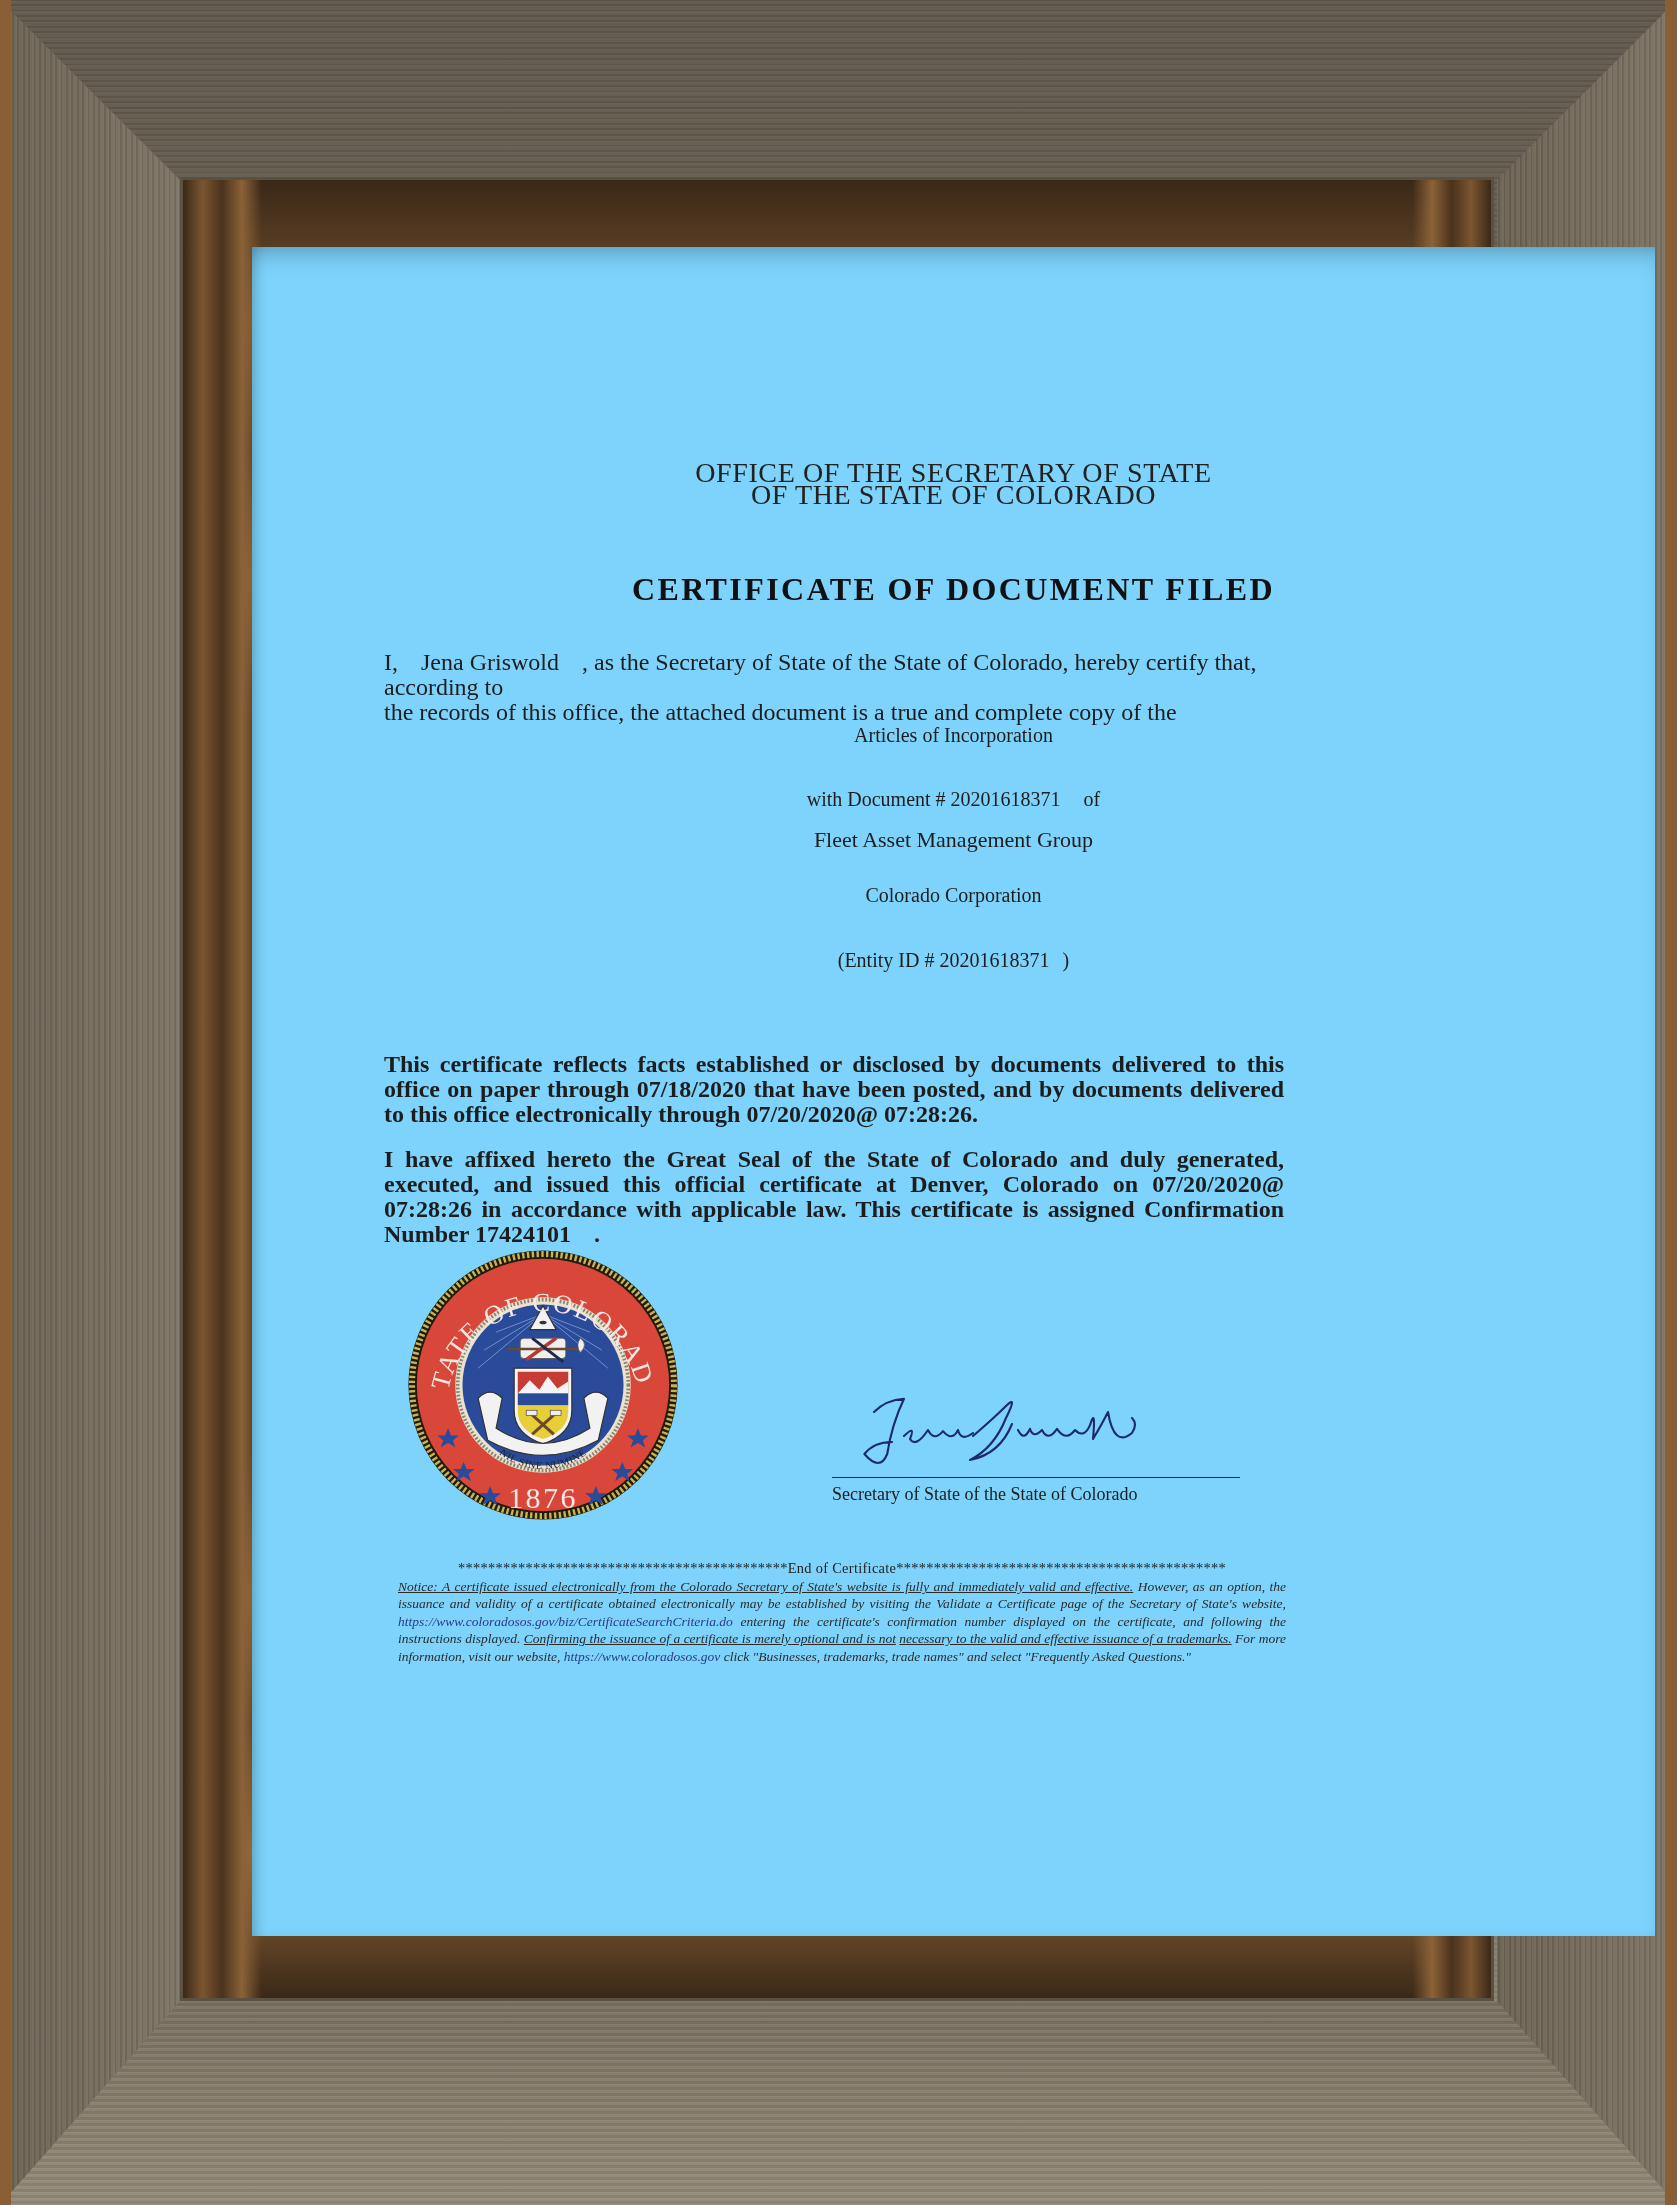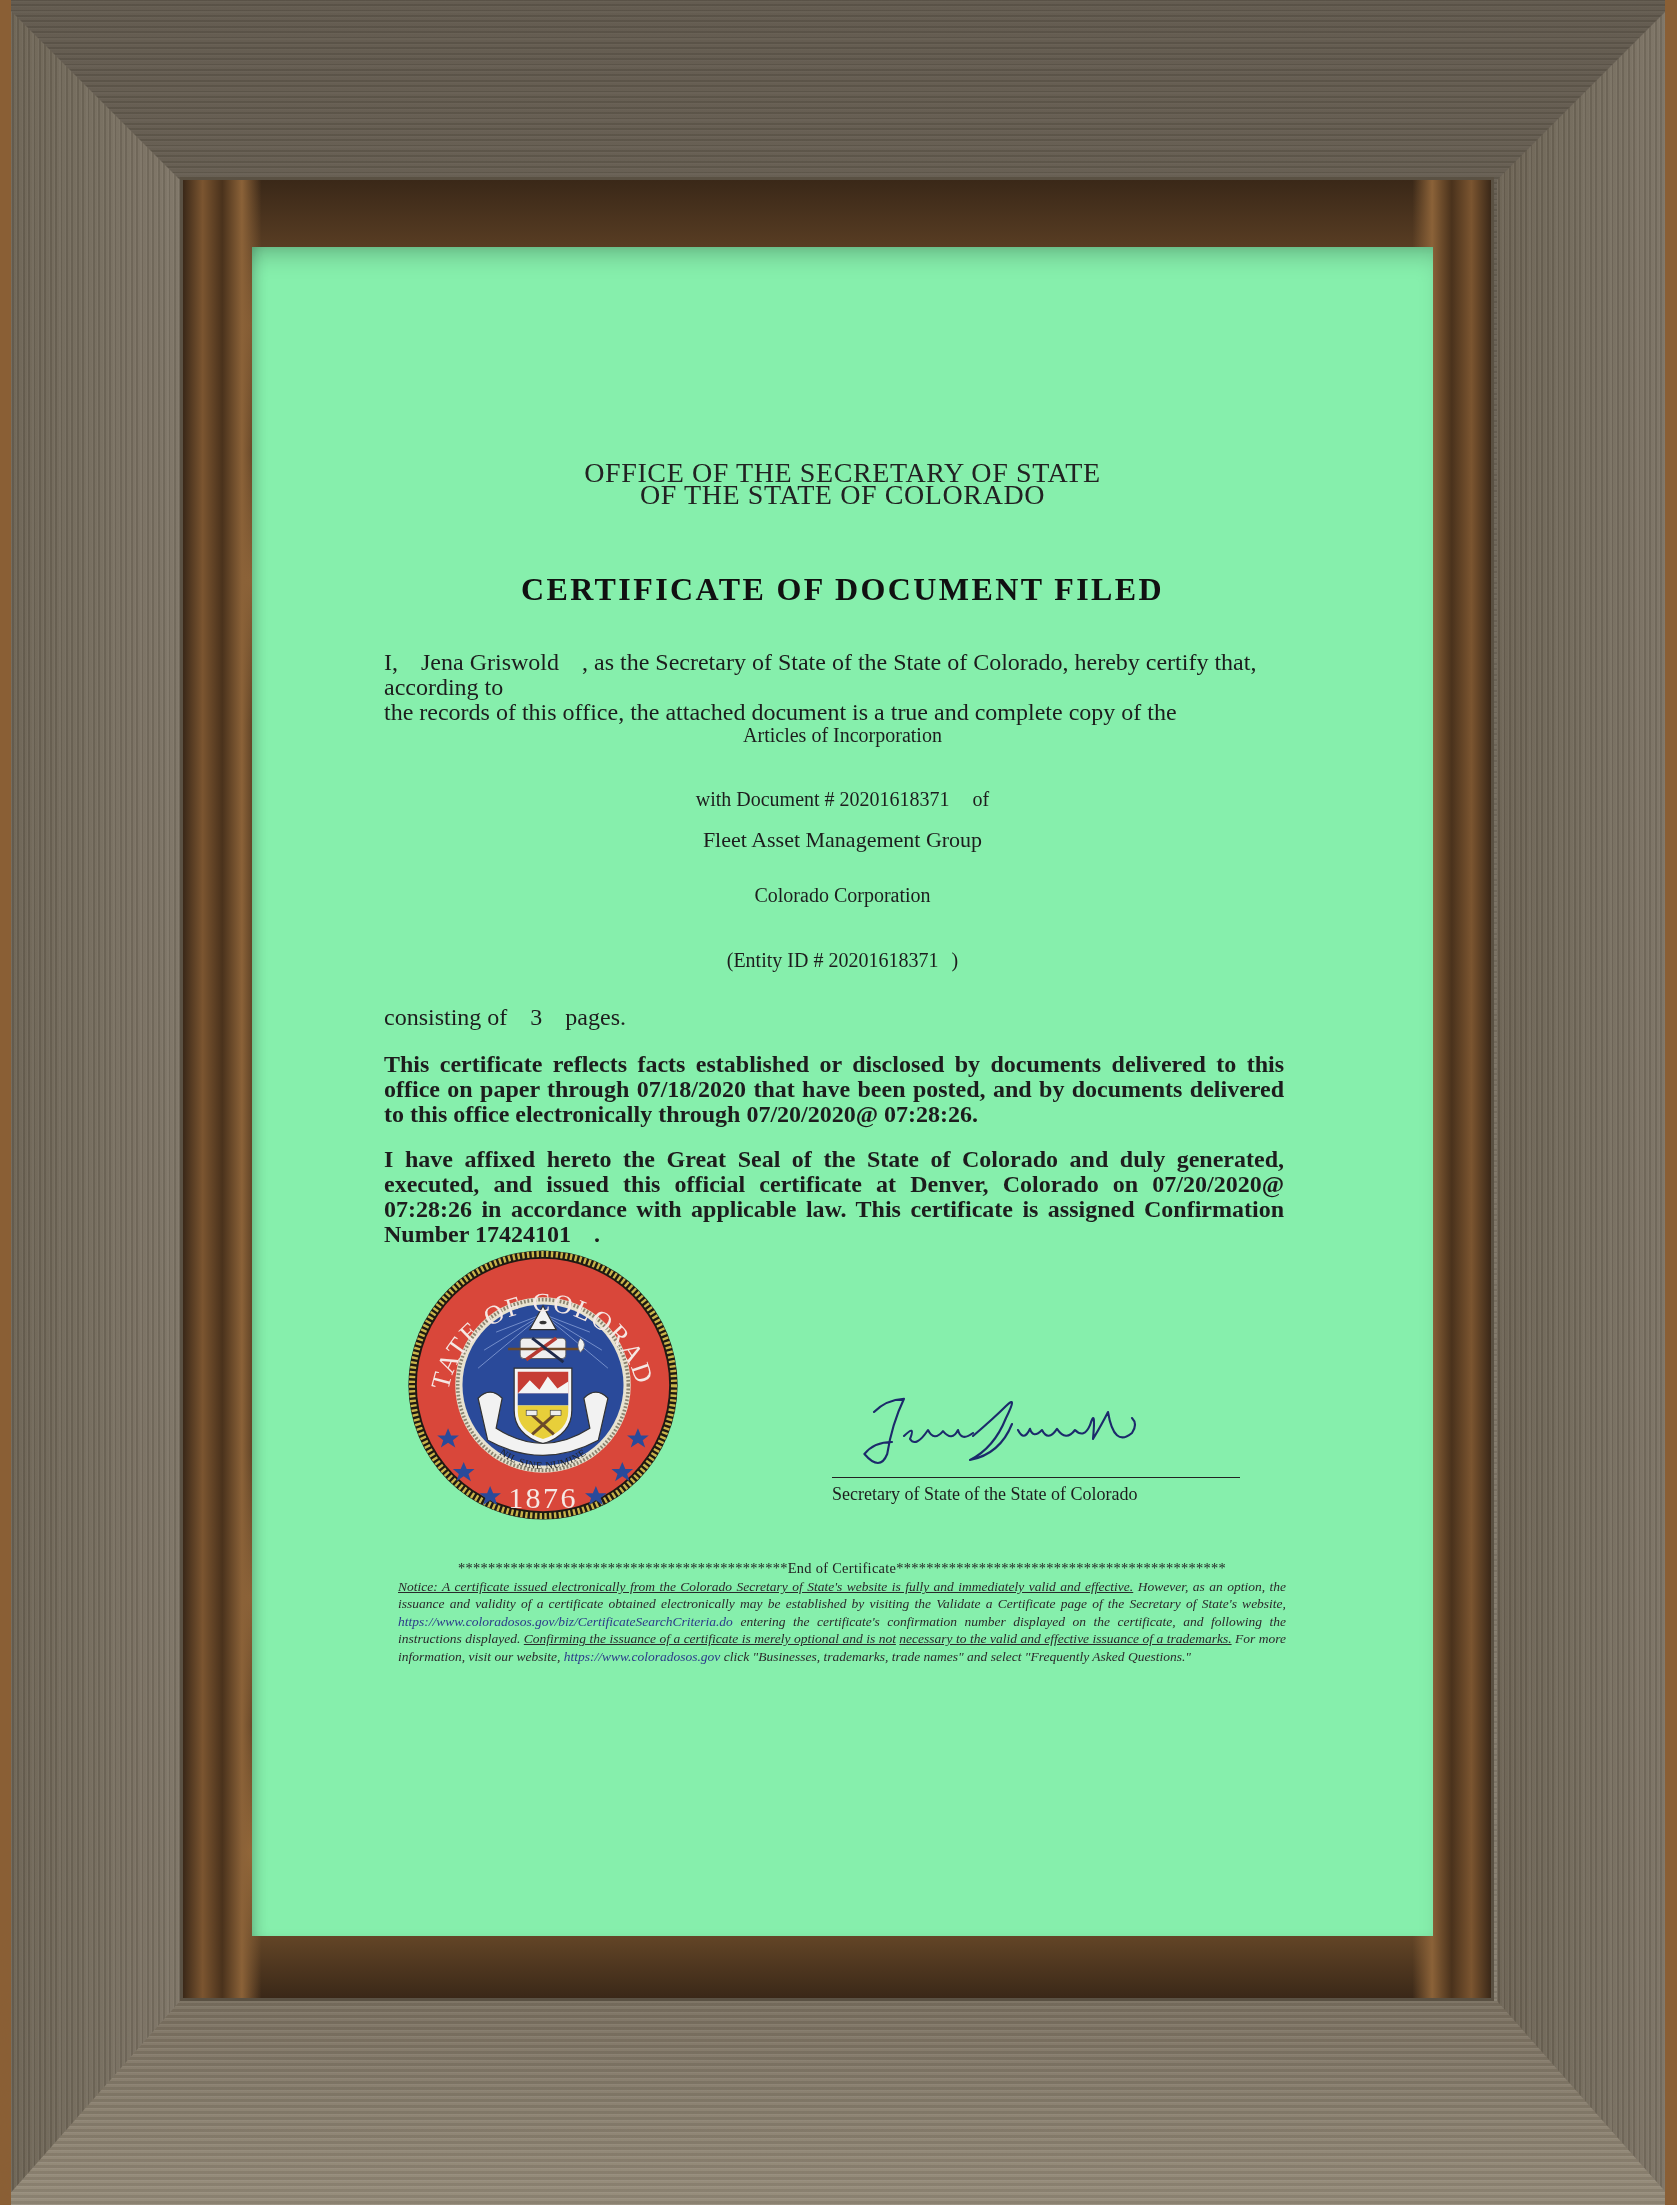--- a/index.html
+++ b/index.html
@@ -38,23 +38,24 @@
       linear-gradient(180deg, #3a2818 0%, #7b5530 8%, #4a321c 15%, #8b6238 22%, #3c2a18 30%, #3c2a18 70%, #8b6238 78%, #4a321c 85%, #9a6c3a 92%, #3a2818 100%);
     border: 3.6px solid #5a5143;
     box-sizing: border-box;
   }
   .inner-molding::before {
     content: ""; position: absolute; inset: 0;
     background: linear-gradient(90deg, #3a2818 0%, #7b5530 1.5%, #4a321c 3%, #8b6238 4.5%, transparent 6%, transparent 94%, #8b6238 95.5%, #4a321c 97%, #7b5530 98.5%, #3a2818 100%);
   }
   
   .paper {
-    position: absolute; left: 252px; top: 247px; width: 1181px; height: 1689px;
-    background: #86efac;
+    position: absolute; left: 252px; top: 247px; width: 1355px; height: 1689px;
+    background: #7dd3fc;
     box-shadow: inset 0 18px 24px -12px rgba(0,0,0,0.25), inset 8.4px 0 14.4px -8.4px rgba(0,0,0,0.3);
+    padding-left: 48px;
   }
   .doc { position: absolute; inset: 0; color: #1a1a1a; }
   .hdr {
     position: absolute; left: 0; right: 0; text-align: center;
     font-size: 28px; letter-spacing: 0.6px; color: #222;
   }
   .title {
     position: absolute; left: 0; right: 0; top: 324px; text-align: center;
     font-size: 32px; font-weight: bold; letter-spacing: 2.4px; color: #111;
   }
@@ -111,23 +112,20 @@
 
     <div class="center-line" style="top:637px;">Colorado Corporation</div>
 
     <div class="center-line" style="top:580px; font-size:22px;">Fleet Asset Management Group</div>
 
     <div class="center-line" style="top:702px;">
       <span>(Entity ID #</span>
       <span>20201618371</span><span class="gap-s"></span><span>)</span>
     </div>
 
-    <div class="body-text" style="top:758px;">
-      <span>consisting of</span><span class="gap"></span><span>3</span><span class="gap"></span><span>pages.</span>
-    </div>
 
     <div class="body-text justify" style="top:805px;">
       <span>This certificate reflects facts established or disclosed by documents delivered to this office on paper through</span>
       <span>07/18/2020</span>
       <span>that have been posted, and by documents delivered to this office electronically through</span>
       <span>07/20/2020@ 07:28:26.</span>
     </div>
 
     <div class="body-text justify" style="top:900px;">
       <span>I have affixed hereto the Great Seal of the State of Colorado and duly generated, executed, and issued this official certificate at Denver, Colorado on</span>

